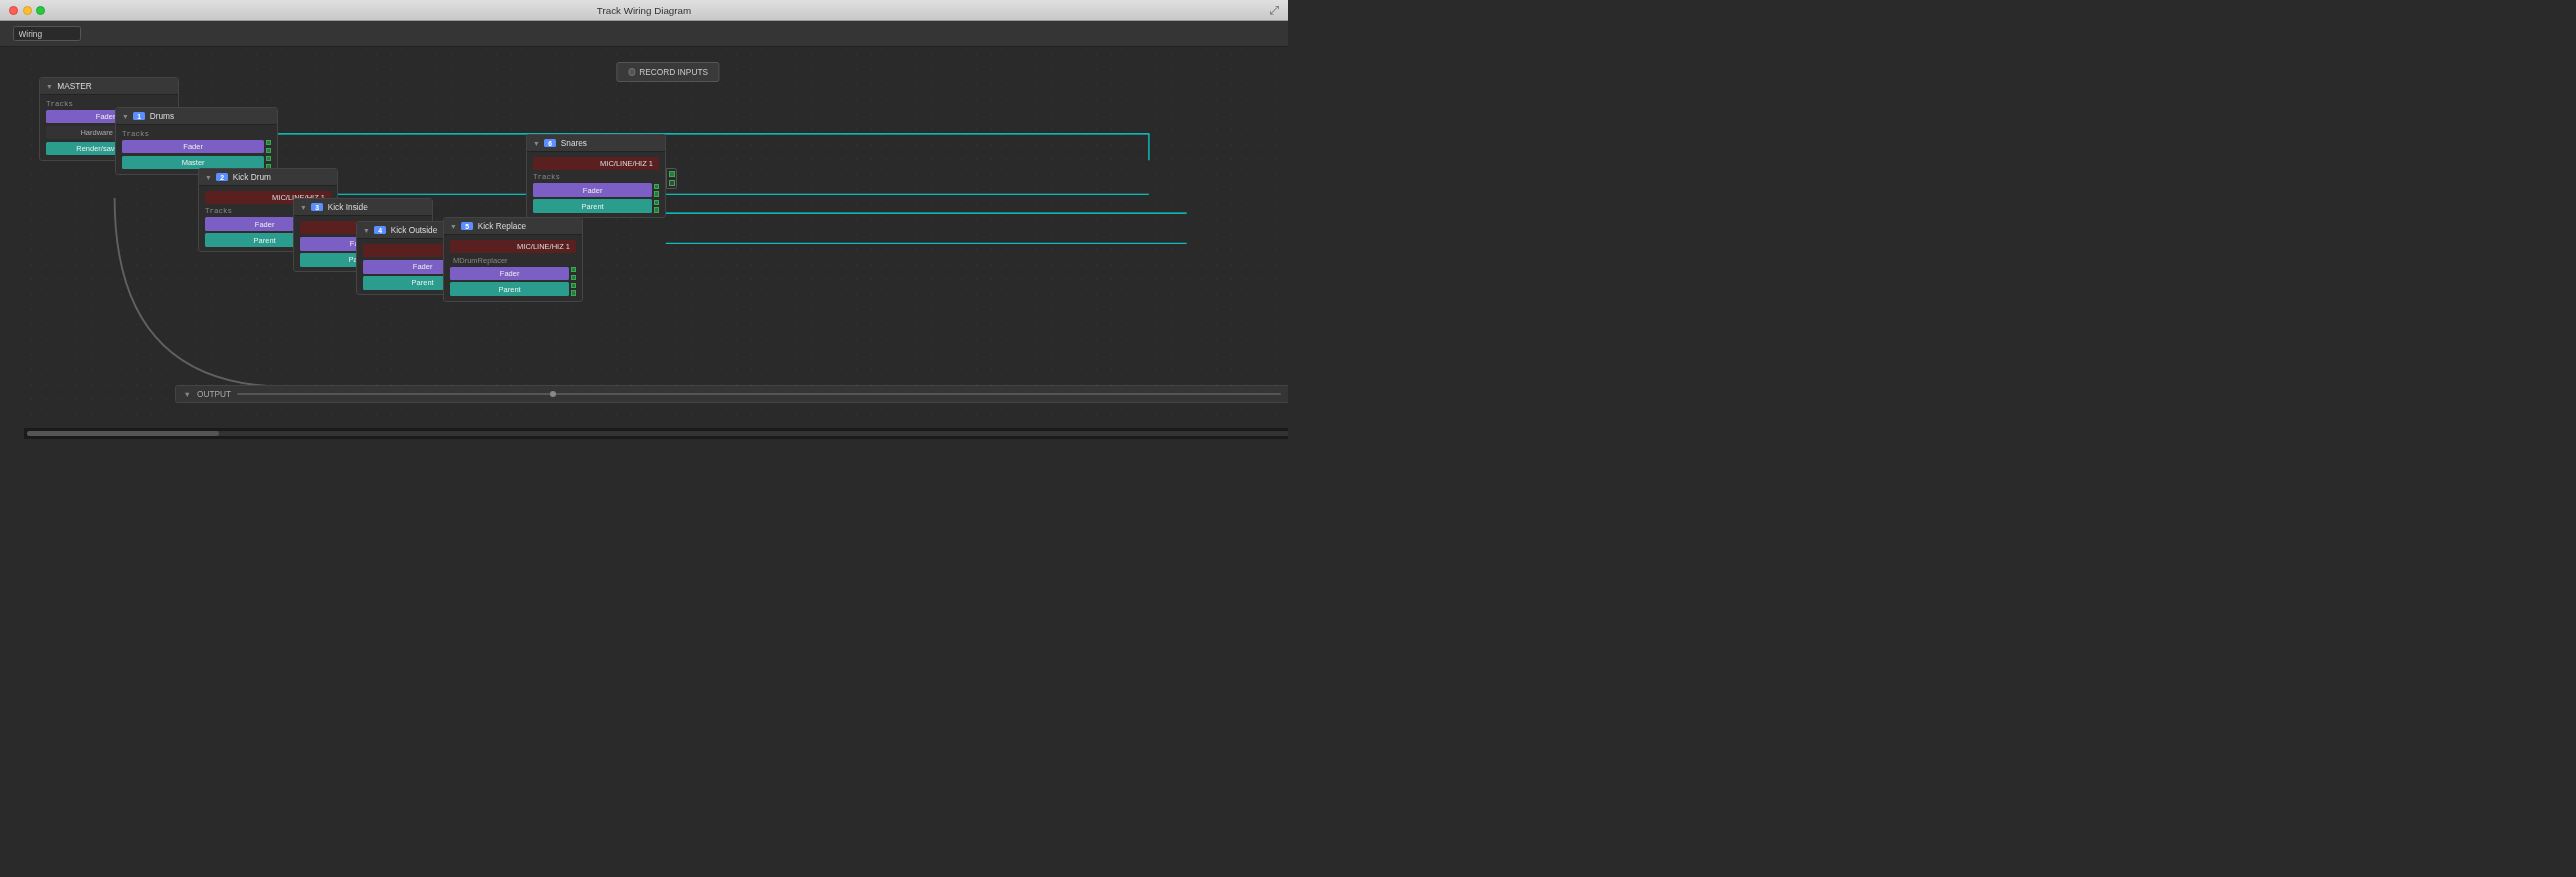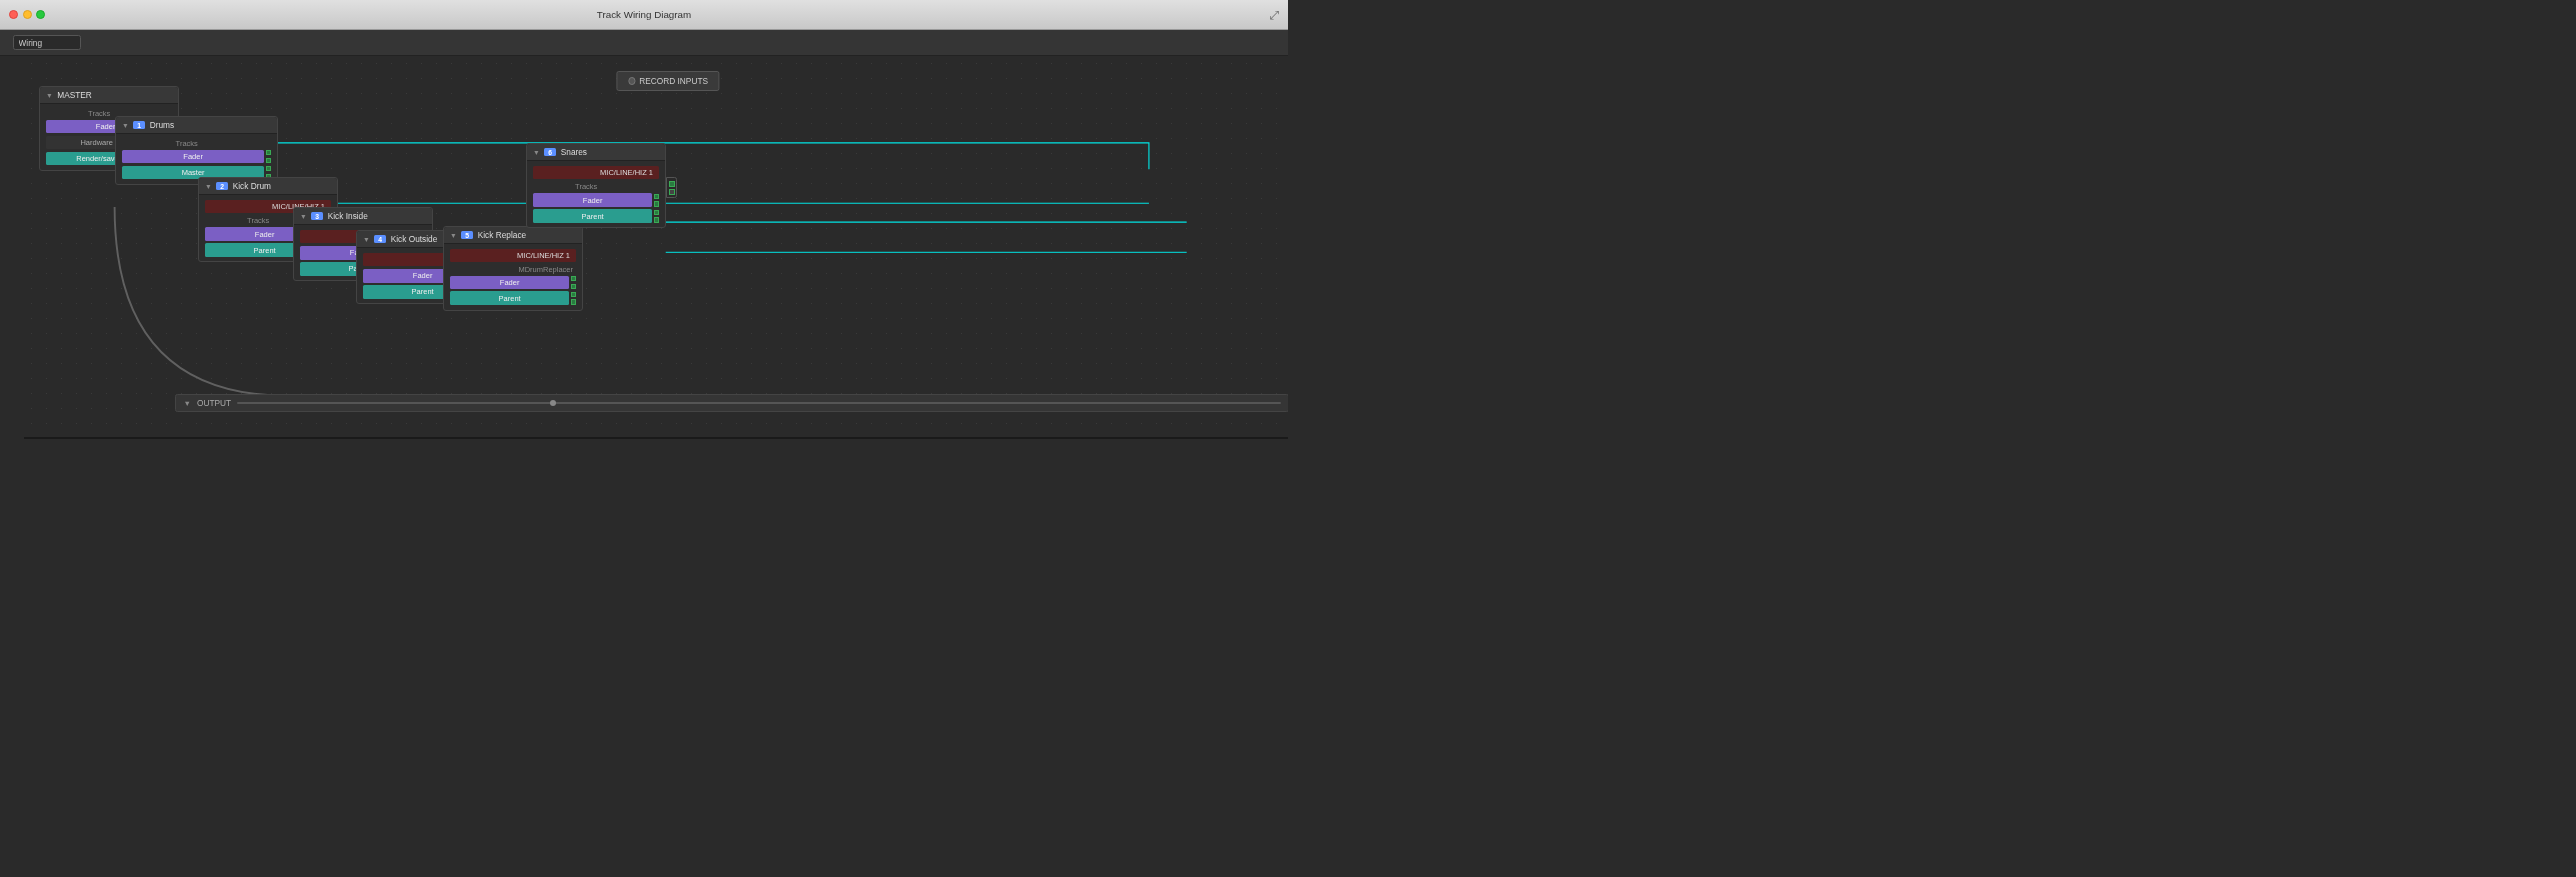--- a/index.html
+++ b/index.html
@@ -10,21 +10,21 @@
       font-size: 8.3px;
       color: #ccc;
       overflow: hidden;
       width: 1288px;
       height: 439px;
     }
 
     
     .titlebar {
       background: linear-gradient(180deg, #e0e0e0 0%, #c8c8c8 100%);
-      height: 30px;
+      height: 21px;
       display: flex;
       align-items: center;
       justify-content: center;
       position: relative;
       border-bottom: 0.8px solid #999;
     }
 
     .titlebar-title {
       font-size: 9.8px;
       font-weight: 500;
@@ -185,23 +185,24 @@
       font-size: 7.5px;
       padding: 2.3px 6px;
       margin-bottom: 3px;
       border-radius: 1.5px;
       text-align: right;
     }
 
     .tracks-label {
       color: #888;
       font-size: 7.5px;
-      text-align: center;
+      text-align: left;
       margin-bottom: 2.3px;
       padding-right: 19.6px;
+      font-family: Liberation Mono, monospace;
     }
 
     .fader-btn {
       background: #7b5fc4;
       color: #eee;
       font-size: 7.5px;
       padding: 2.3px 6px;
       border-radius: 1.5px;
       flex: 1;
       text-align: center;
@@ -361,21 +362,21 @@
       width: 5.3px;
       height: 5.3px;
       background: #2a7a40;
       border: 0.8px solid #3aaa55;
     }
 
     
     .plugin-label {
       color: #888;
       font-size: 7.5px;
-      text-align: right;
+      text-align: left;
       margin: 1.5px 0;
       padding: 0 3px;
     }
 
     .node-row {
       display: flex;
       align-items: center;
     }
 
     .node-body-inner {

